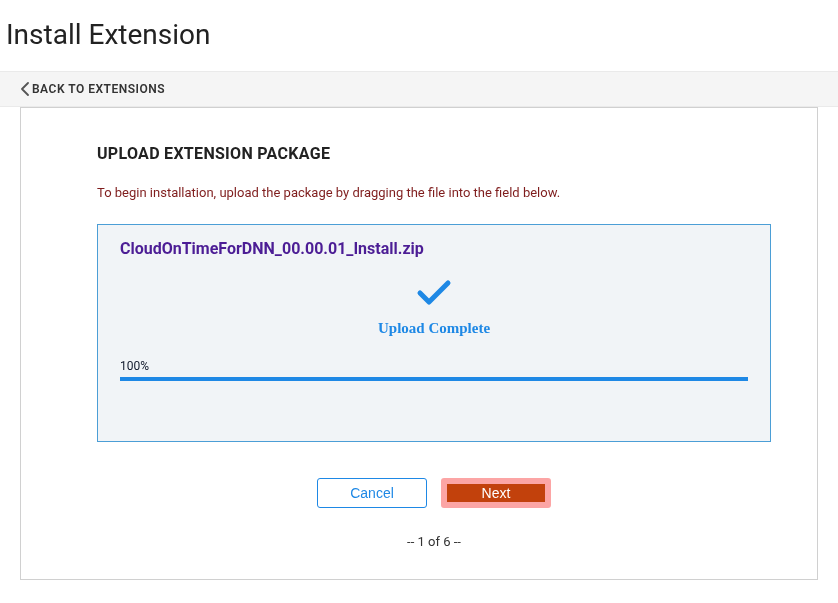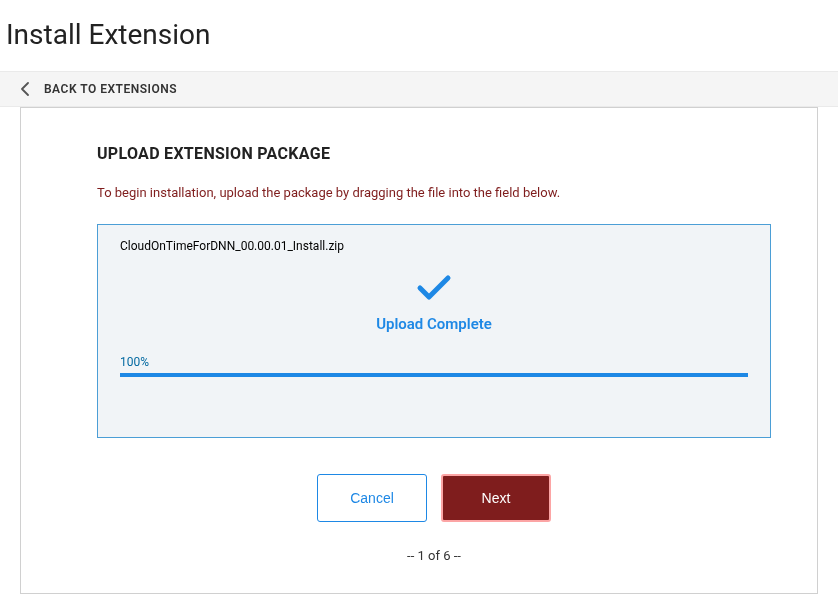--- a/index.html
+++ b/index.html
@@ -20,21 +20,21 @@
       color: #222;
       padding: 18px 20px 20px 6px;
     }
     .back-bar {
       background: #f5f5f5;
       border-top: 1px solid #eaeaea;
       border-bottom: 1px solid #eaeaea;
       padding: 10px 20px;
       display: flex;
       align-items: center;
-      gap: 14px;
+      gap: 2px;
     }
     .back-arrow {
       color: #555;
       font-size: 14px;
       display: inline-flex;
       align-items: center;
     }
     .back-label {
       font-size: 12px;
       font-weight: 600;
@@ -58,42 +58,44 @@
       color: #7f1d1d;
       margin-bottom: 24px;
     }
     .upload-box {
       border: 1px solid #4b9ed6;
       background: #f1f4f7;
       padding: 14px 22px 20px 22px;
       margin-bottom: 36px;
     }
     .file-name {
-      font-size: 12px;
-      color: #000000;
+      font-size: 16px;
+      color: #4c1d95;
       margin-bottom: 20px;
+      font-weight: bold;
     }
     .check-row {
       display: flex;
       justify-content: center;
       margin-bottom: 10px;
     }
     .checkmark {
       color: #1e88e5;
     }
     .status-text {
       text-align: center;
       font-size: 15px;
       font-weight: 600;
       color: #1e88e5;
       margin-bottom: 22px;
+      font-family: Liberation Serif, serif;
     }
     .progress-label {
       font-size: 12px;
-      color: #0369a1;
+      color: #0f172a;
       margin-bottom: 4px;
     }
     .progress-bar-track {
       height: 4px;
       background: #e0e0e0;
       width: 100%;
       margin-bottom: 40px;
     }
     .progress-bar-fill {
       height: 100%;
@@ -101,37 +103,37 @@
       width: 100%;
     }
     .button-row {
       display: flex;
       justify-content: center;
       gap: 14px;
       margin-bottom: 26px;
     }
     .btn {
       min-width: 110px;
-      height: 48px;
+      height: 30px;
       font-size: 14px;
       border-radius: 3px;
       cursor: pointer;
       display: inline-flex;
       align-items: center;
       justify-content: center;
       font-weight: 500;
     }
     .btn-secondary {
       background: #fff;
       border: 1px solid #1e88e5;
       color: #1e88e5;
     }
     .btn-primary {
-      background: #7f1d1d;
-      border: 2px solid #fca5a5;
+      background: #c2410c;
+      border: 6px solid #fca5a5;
       color: #fff;
     }
     .step-indicator {
       text-align: center;
       font-size: 13px;
       color: #333;
     }
   </style>
 </head>
 <body>

